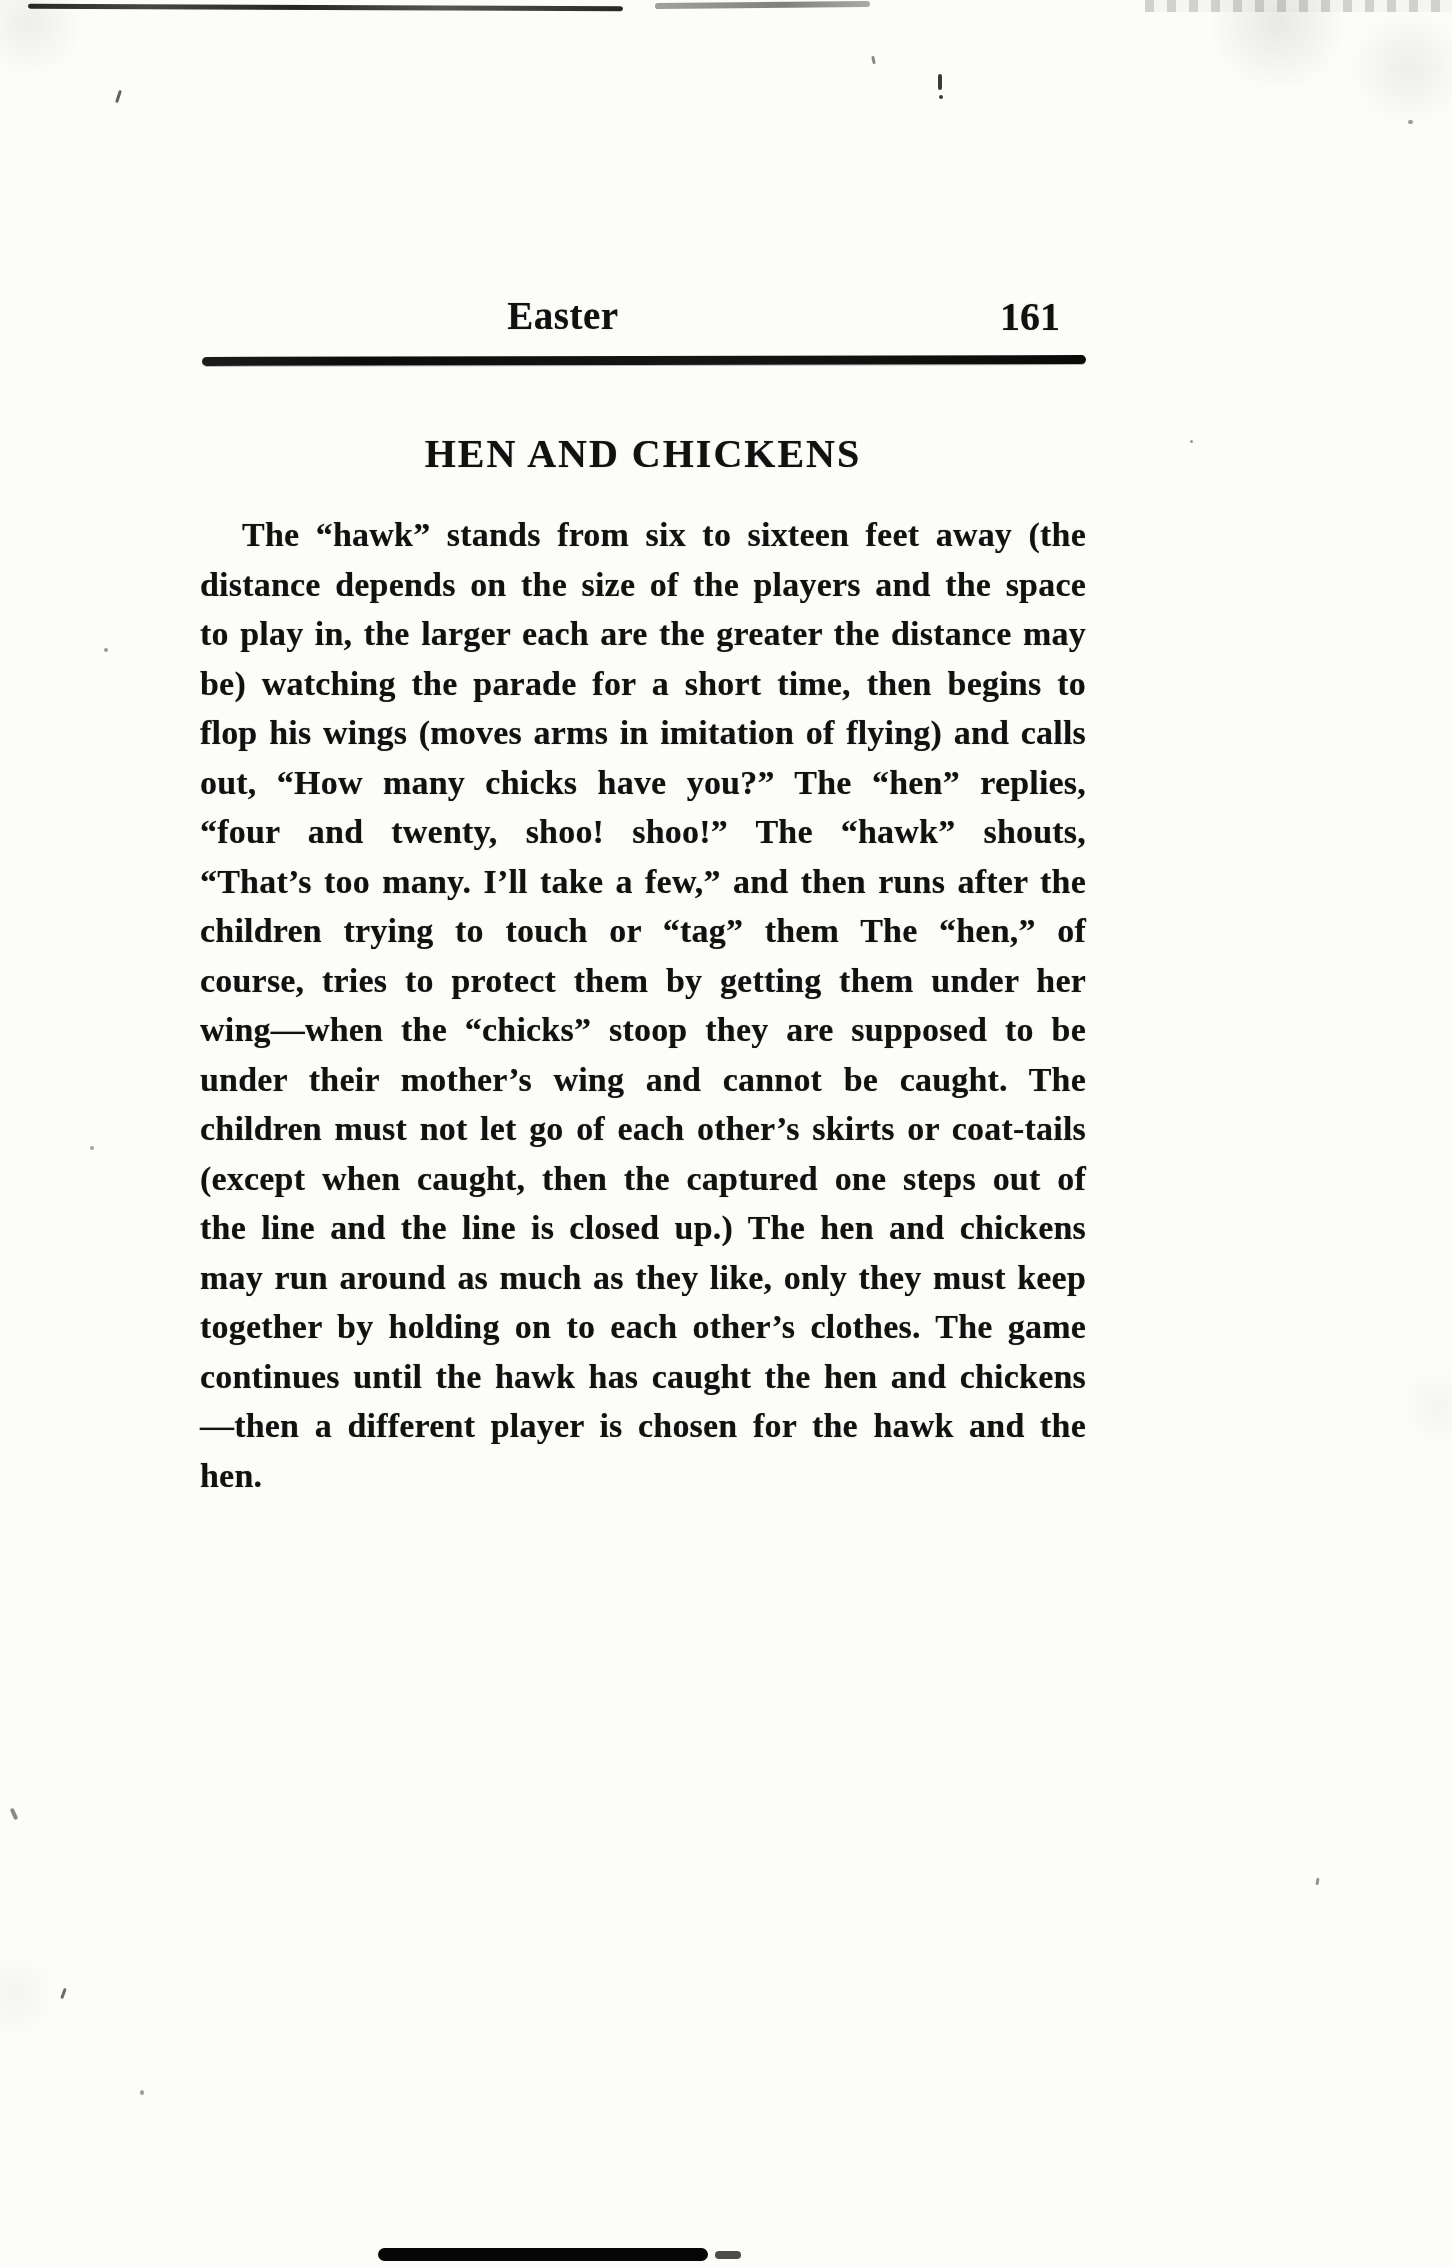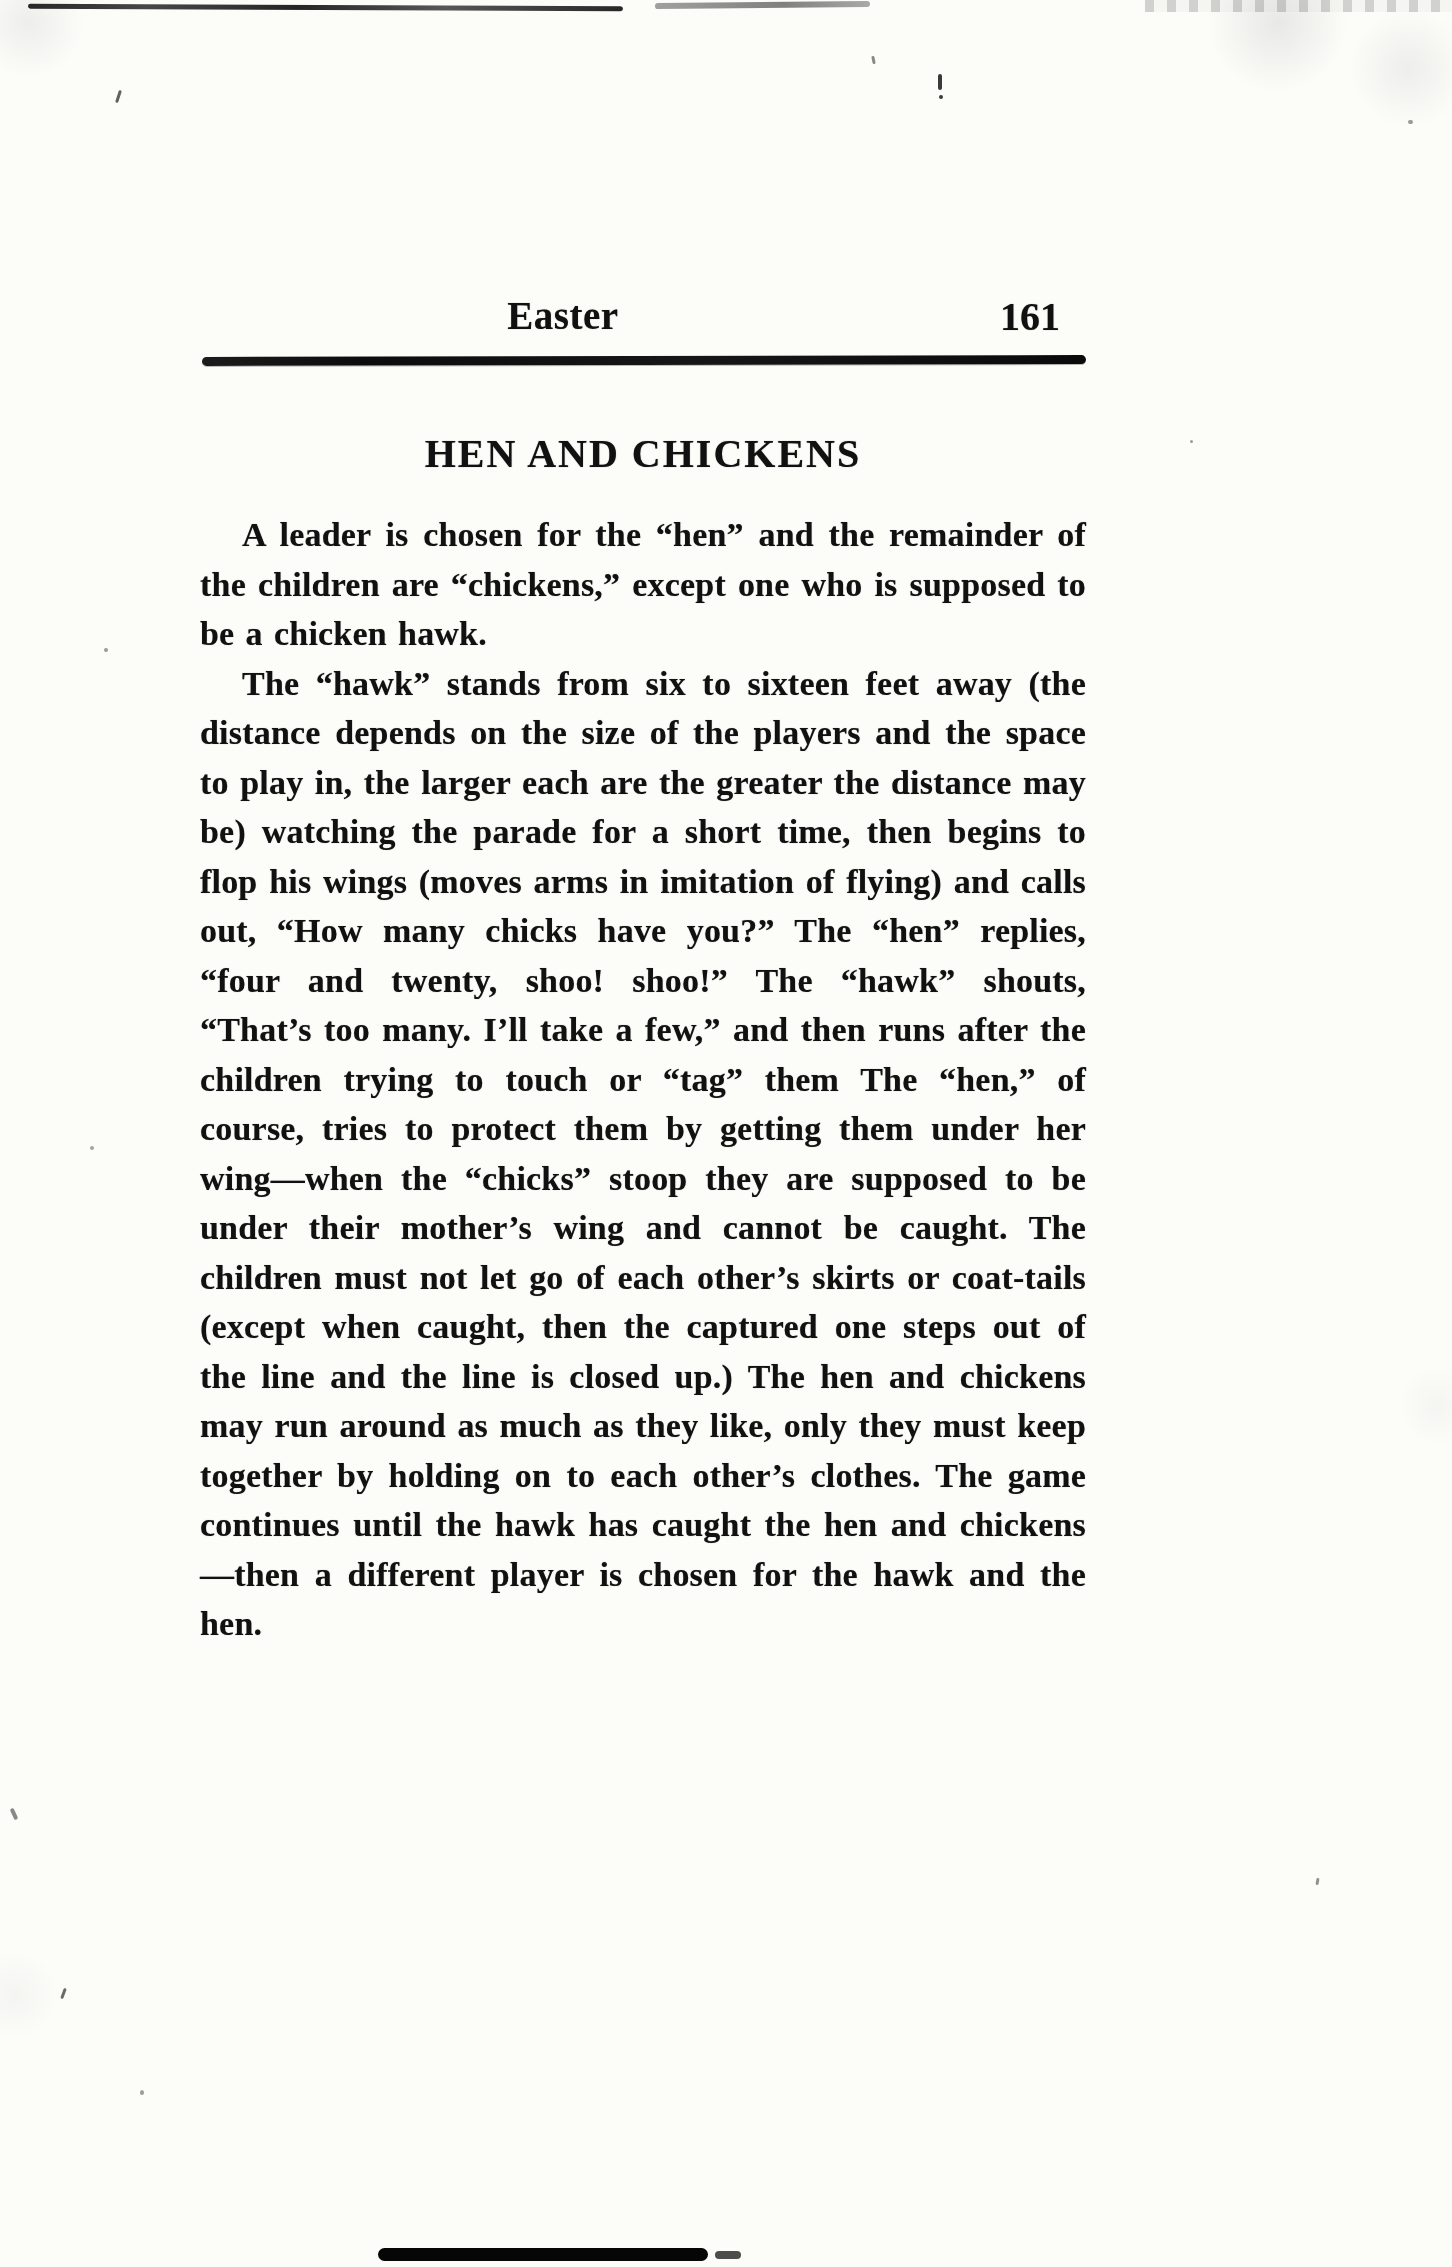--- a/index.html
+++ b/index.html
@@ -114,21 +114,20 @@
 </style>
 </head>
 <body>
 
 <div class="running-title">Easter</div>
 <div class="page-number">161</div>
 <div class="header-rule"></div>
 
 <div class="page-body">
   <h1 class="section-title">HEN AND CHICKENS</h1>
-  <p>A leader is chosen for the “hen” and the remainder of the children are “chickens,” except one who is supposed to be a chicken hawk.</p>
   <p>The “hawk” stands from six to sixteen feet away (the distance depends on the size of the players and the space to play in, the larger each are the greater the distance may be) watching the parade for a short time, then begins to flop his wings (moves arms in imitation of flying) and calls out, “How many chicks have you?” The “hen” replies, “four and twenty, shoo! shoo!” The “hawk” shouts, “That’s too many. I’ll take a few,” and then runs after the children trying to touch or “tag” them The “hen,” of course, tries to protect them by getting them under her wing—when the “chicks” stoop they are supposed to be under their mother’s wing and cannot be caught. The children must not let go of each other’s skirts or coat-tails (except when caught, then the captured one steps out of the line and the line is closed up.) The hen and chickens may run around as much as they like, only they must keep together by holding on to each other’s clothes. The game continues until the hawk has caught the hen and chickens—then a different player is chosen for the hawk and the hen.</p>
 </div>
 
 <div class="mark artifact-top-1"></div>
 <div class="mark artifact-top-2"></div>
 <div class="mark artifact-top-3"></div>
 <div class="mark artifact-bottom-bar"></div>
 <div class="mark artifact-bottom-dot"></div>
 
 <div class="speck" style="left:938px; top:74px; width:4px; height:16px;"></div>

